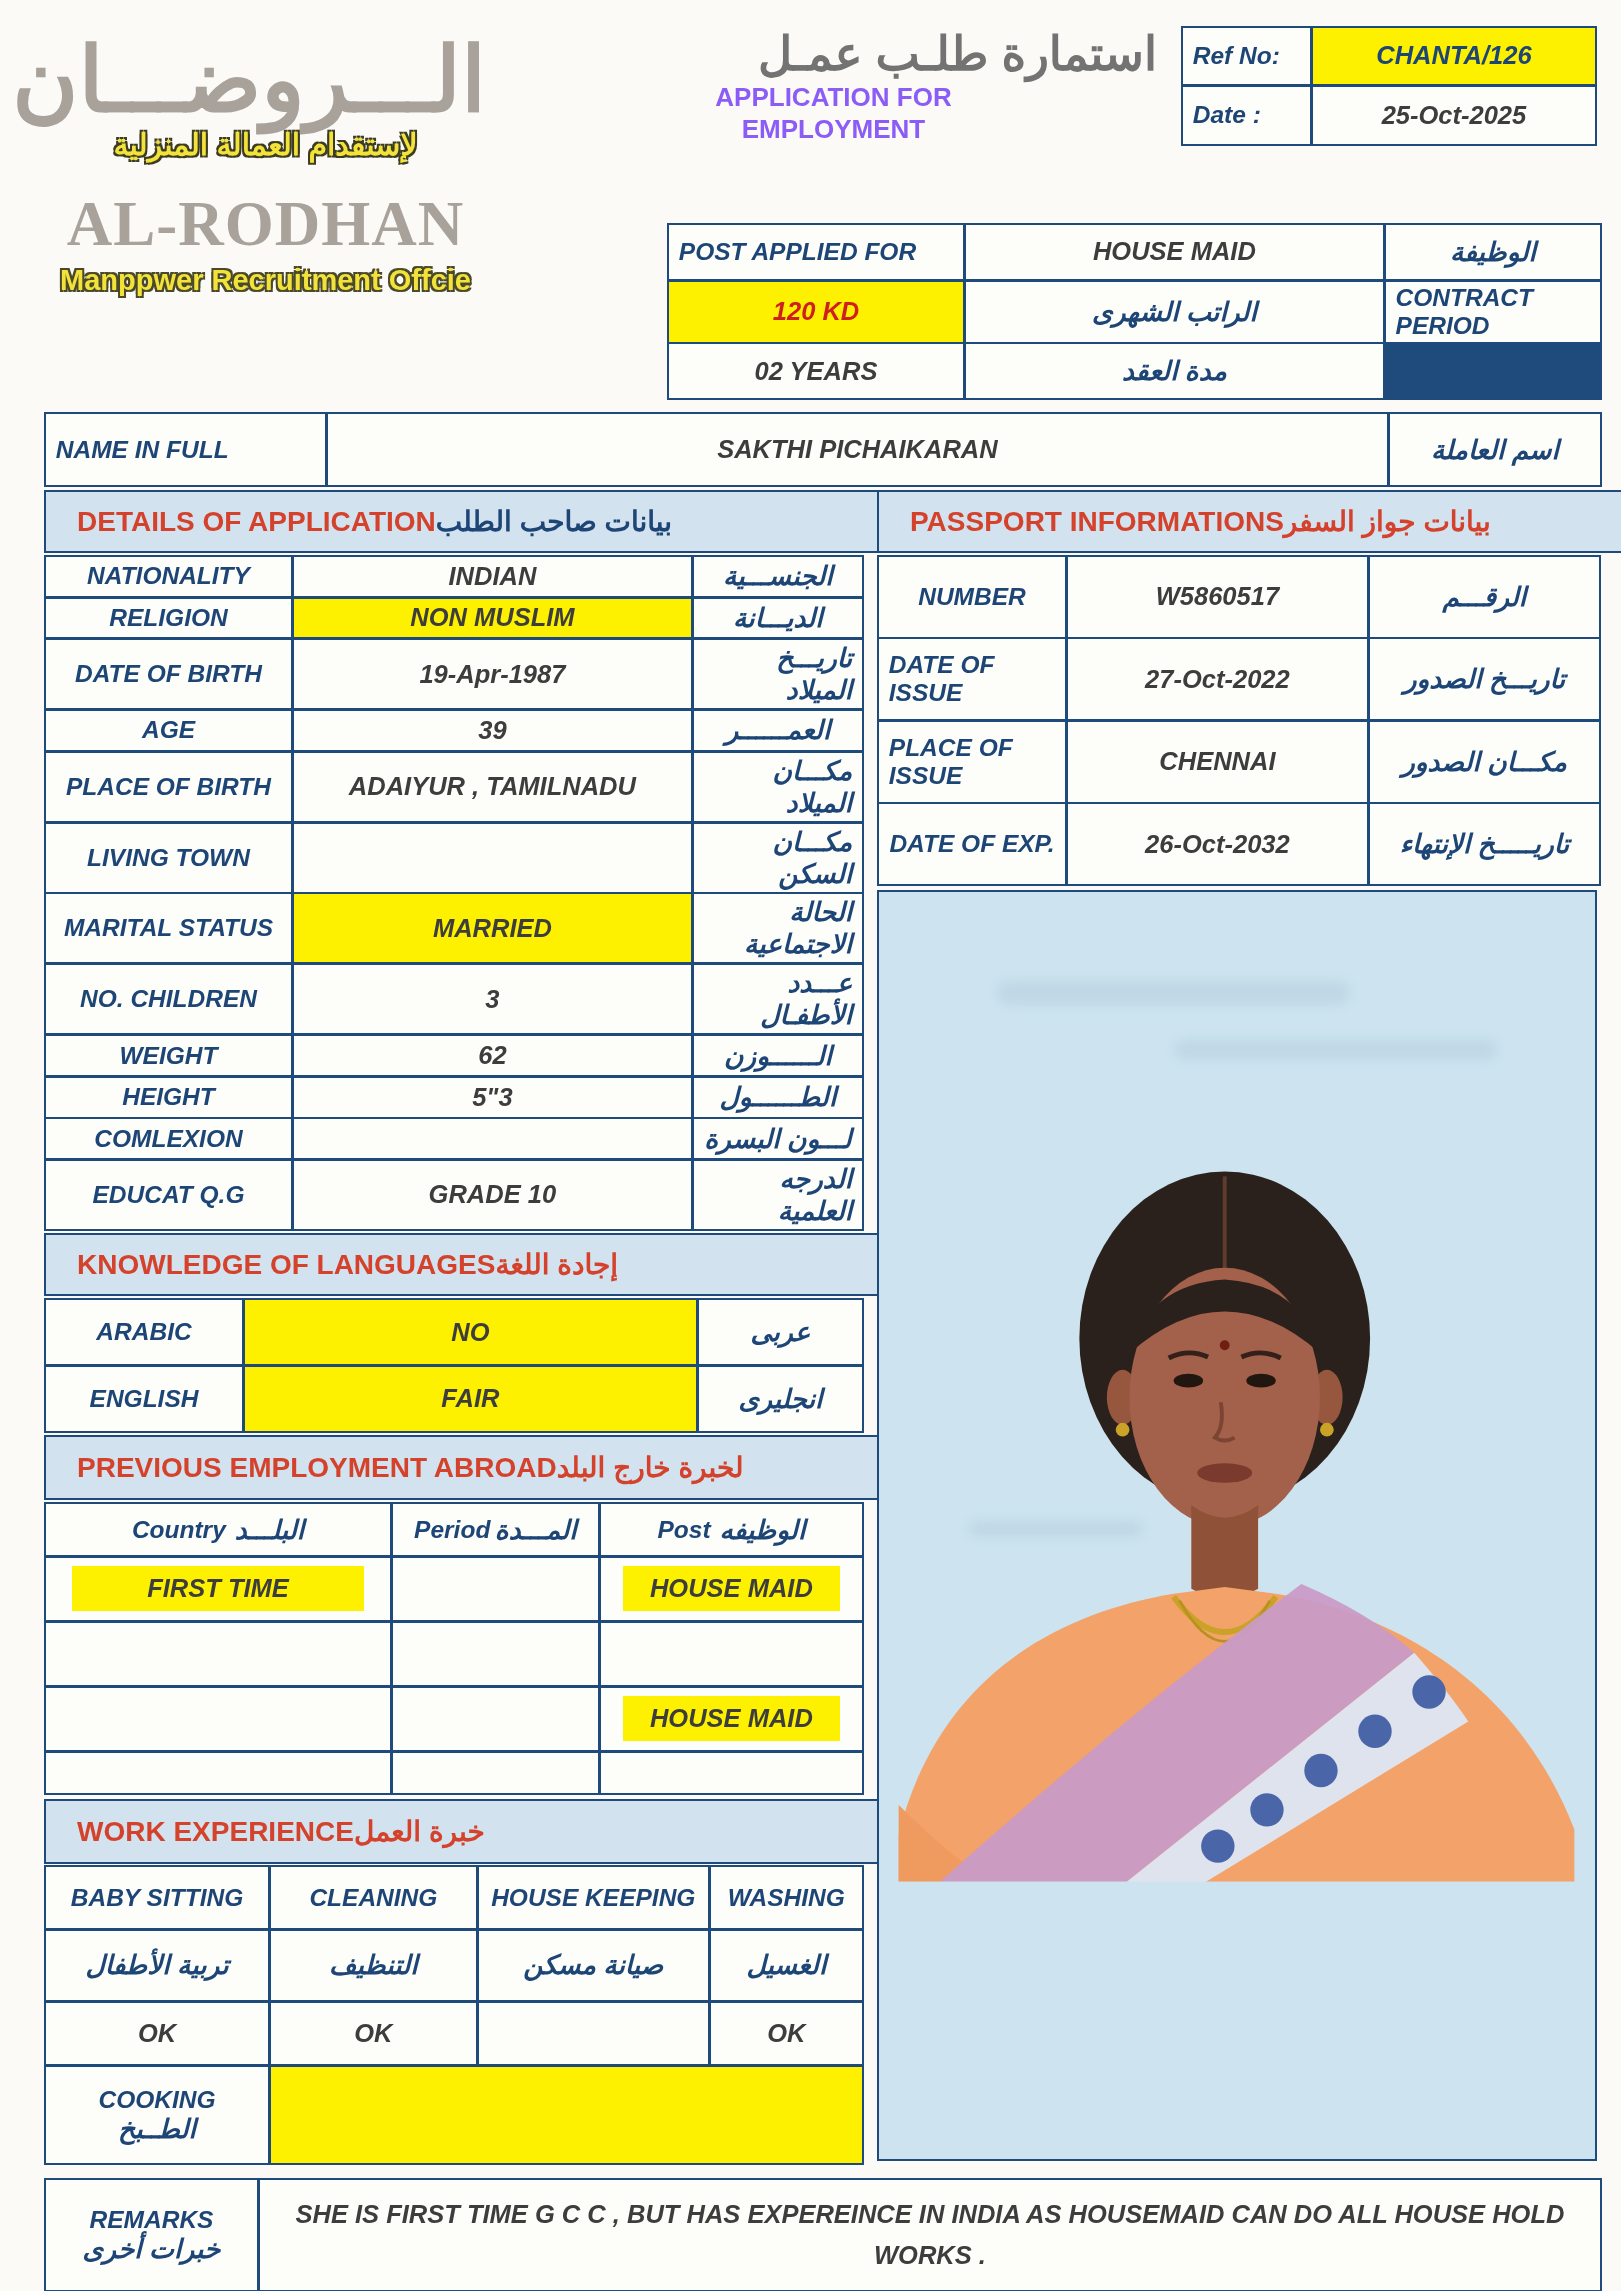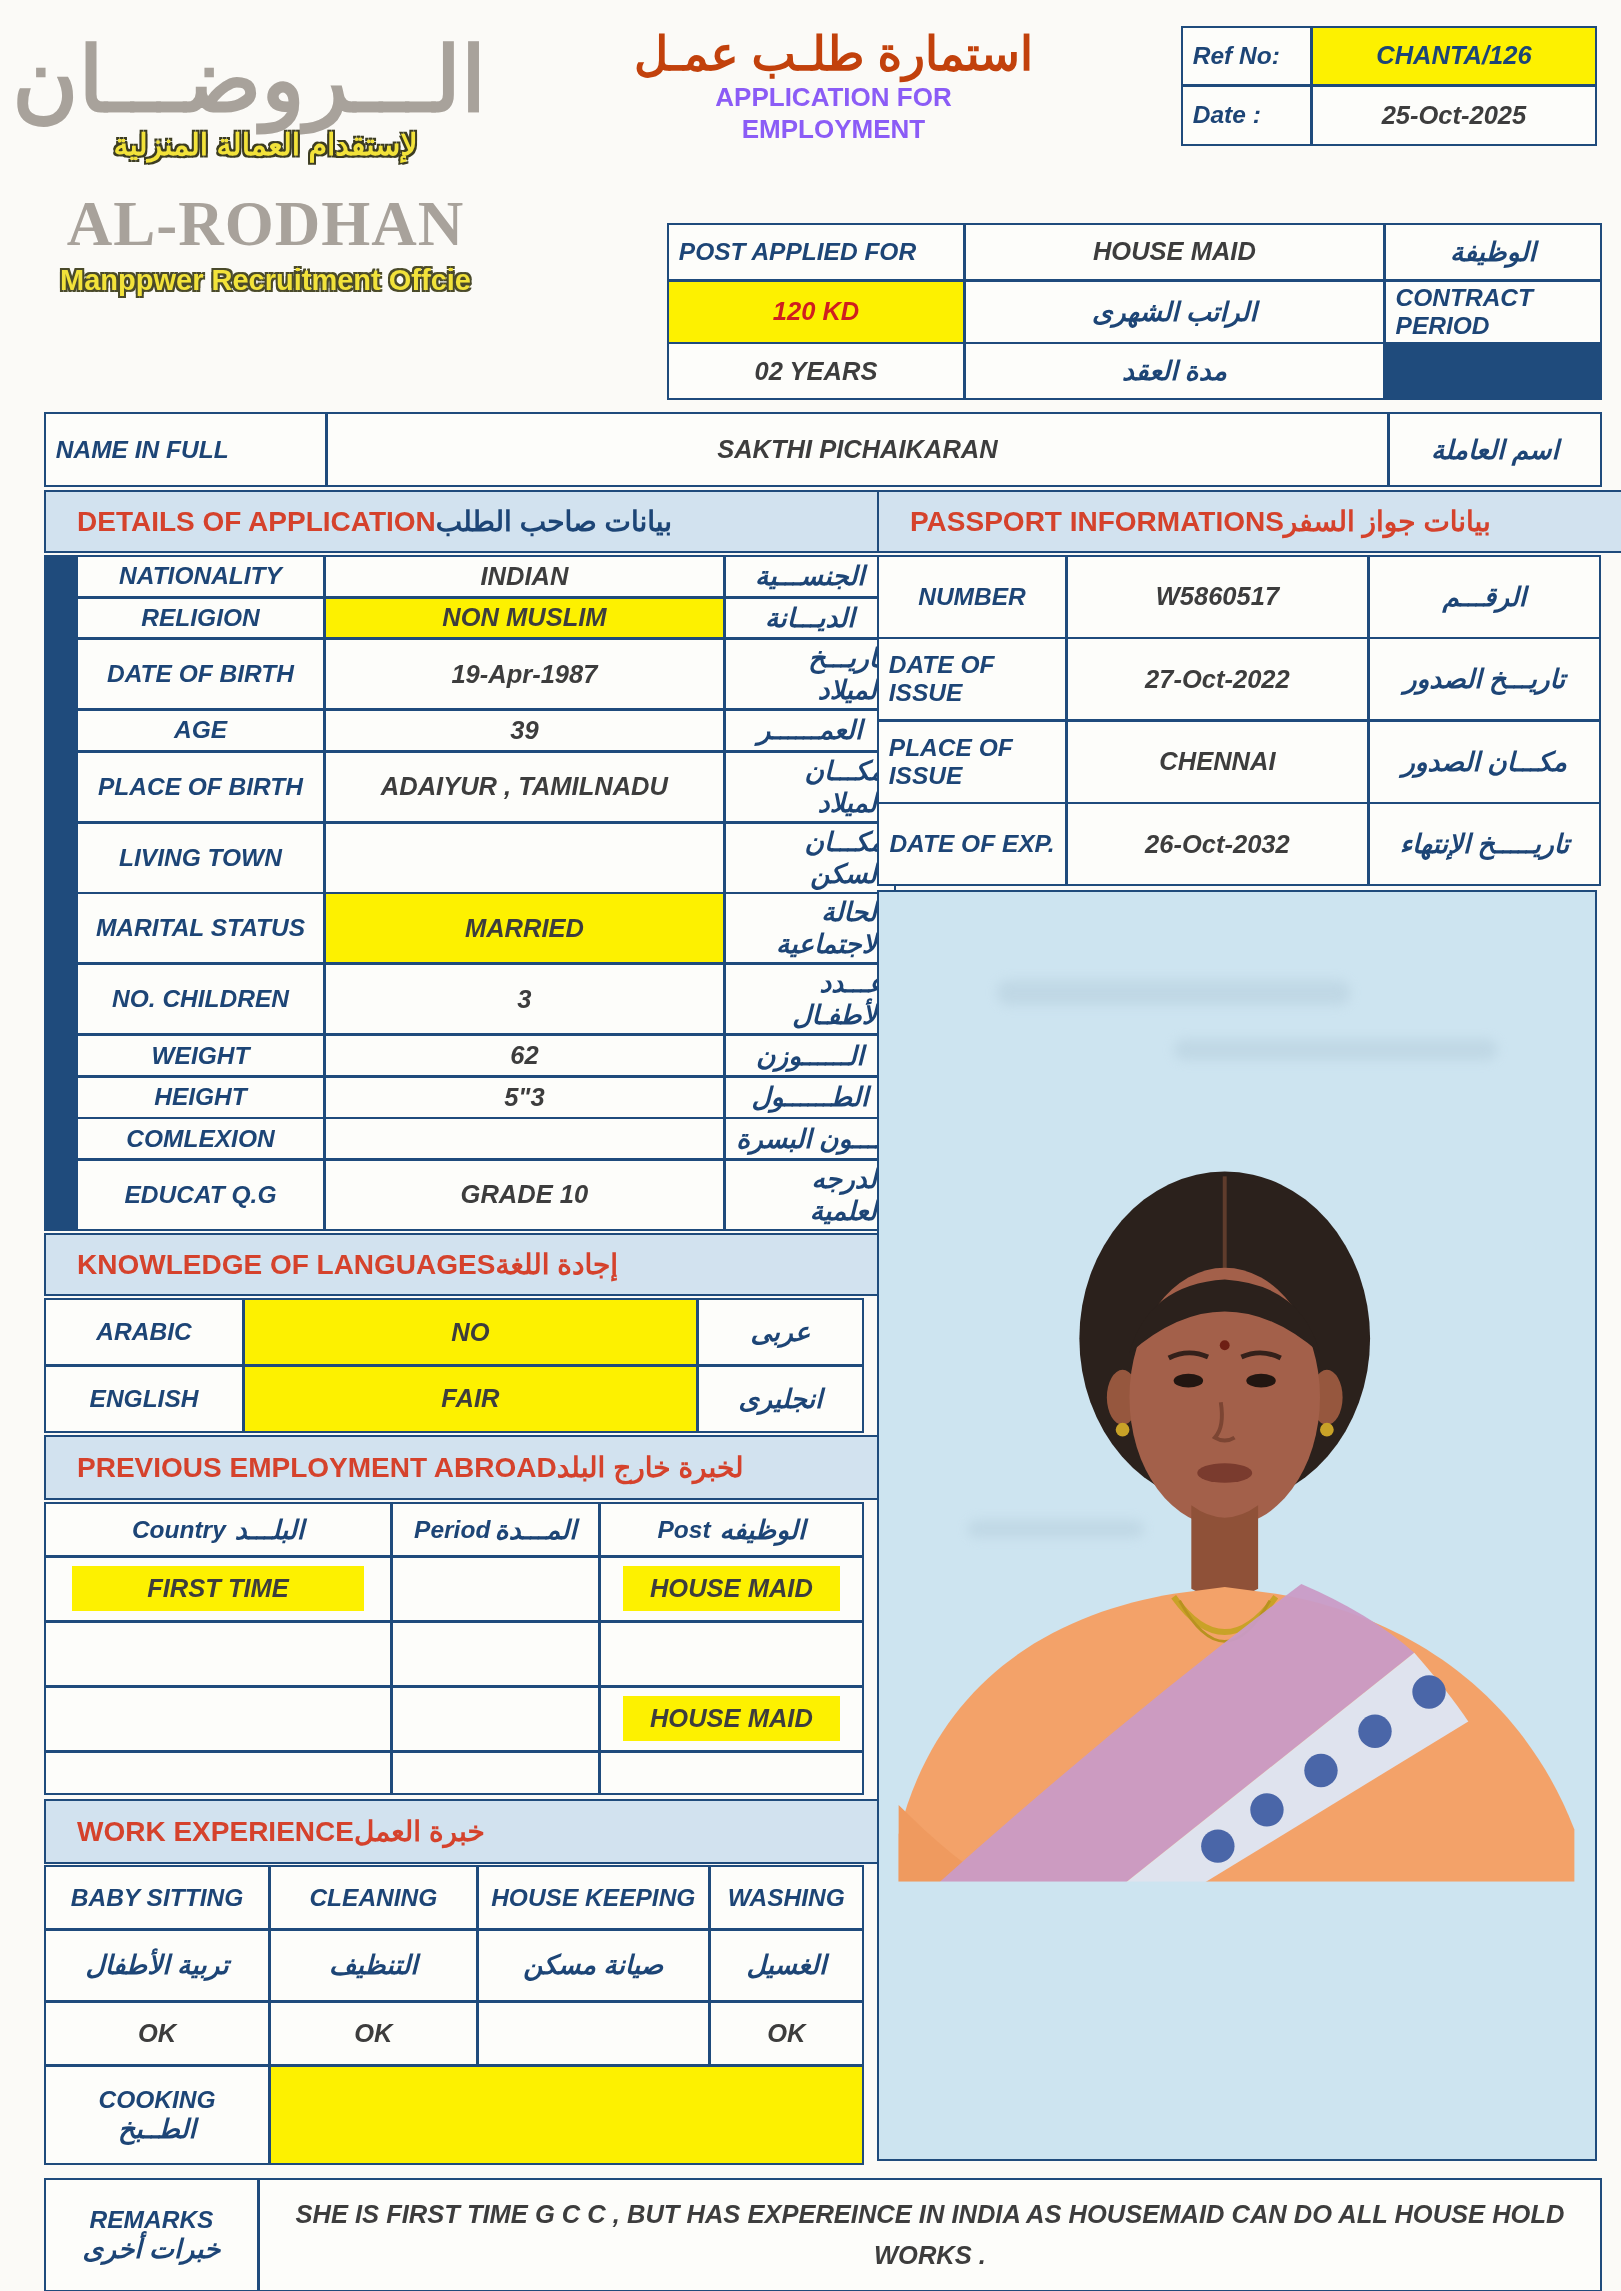--- a/index.html
+++ b/index.html
@@ -28,21 +28,21 @@
 
   
   .logo { position:absolute; left:45px; top:35px; width:441px; text-align:center; }
   .logo-ar-main { font-size:90px; line-height:1.0; color:#a8a29b; direction:rtl; white-space:nowrap; }
   .logo-ar-sub  { font-size:30px; color:#f2e23a; direction:rtl; margin-top:2px;
                   text-shadow:-2px -2px 0 #3c3c22, 2px -2px 0 #3c3c22, -2px 2px 0 #3c3c22, 2px 2px 0 #3c3c22; }
   .logo-latin   { font-family:"Liberation Serif", serif; font-size:63px; color:#a8a29b; letter-spacing:1px; margin-top:25.5px; }
   .logo-tag     { font-size:29px; color:#f2e23a; margin-top:3.9px;
                   text-shadow:-2px -2px 0 #4a4a2a, 2px -2px 0 #4a4a2a, -2px 2px 0 #4a4a2a, 2px 2px 0 #4a4a2a; }
   .title-block { position:absolute; left:510px; top:25.5px; width:647px; text-align:center; }
-  .title-ar { font-size:47px; color:#c2410c; direction:rtl; }
+  .title-ar { font-size:47px; color:#737373; direction:rtl;text-align:right; }
   .title-en { font-size:26px; color:#8b5cf6; line-height:1.25; }
 
   .cell-fs  { font-size:25.5px; }
   .lbl-fs   { font-size:24.5px; }
   .ar-fs    { font-size:26.5px; }
 
   .photo-box { position:absolute; left:877px; top:890px; width:720px; height:1271px;
                border:2.9px solid #1f4b7c; background:#cde4f0; box-sizing:border-box; }
   .photo-box svg { display:block; width:100%; height:100%; }
 </style>
@@ -86,21 +86,21 @@
     <div class="left lbl lbl-fs">NAME IN FULL</div>
     <div class="val cell-fs">SAKTHI PICHAIKARAN</div>
     <div class="lbl ar ar-fs">اسم العاملة</div>
   </div>
 
   <div class="band" style="left:44px; top:490px; width:816px; height:59px;">
     <span class="en">DETAILS OF APPLICATION</span>
     <span class="ar-t lbl">بيانات صاحب الطلب</span>
   </div>
 
-  <div class="g" style="left:44px; top:555px; width:816px; height:672px; grid-template-columns:245px 397px 1fr; grid-auto-rows:1fr;padding-left:32px;">
+  <div class="g" style="left:44px; top:555px; width:816px; height:672px; grid-template-columns:245px 397px 1fr; grid-auto-rows:1fr;">
     <div class="lbl lbl-fs">NATIONALITY</div>
     <div class="val cell-fs">INDIAN</div>
     <div class="lbl ar ar-fs">الجنســـية</div>
 
     <div class="lbl lbl-fs">RELIGION</div>
     <div class="hl val cell-fs">NON MUSLIM</div>
     <div class="lbl ar ar-fs">الديـــانة</div>
 
     <div class="lbl lbl-fs">DATE OF BIRTH</div>
     <div class="val cell-fs">19-Apr-1987</div>

